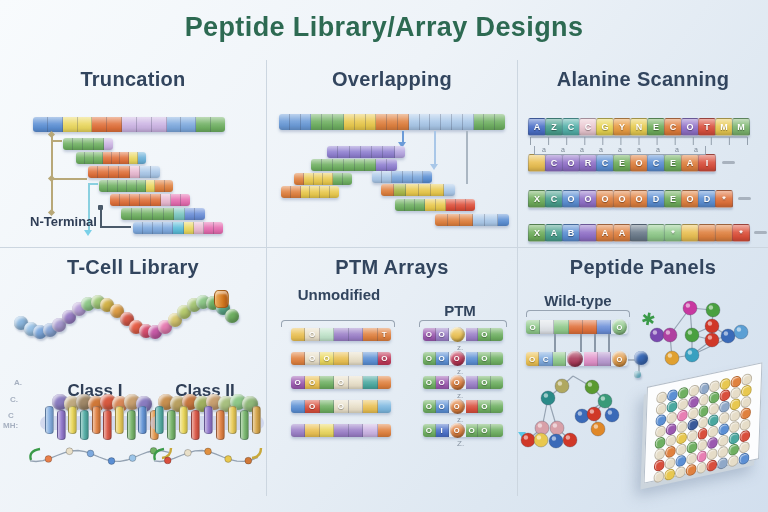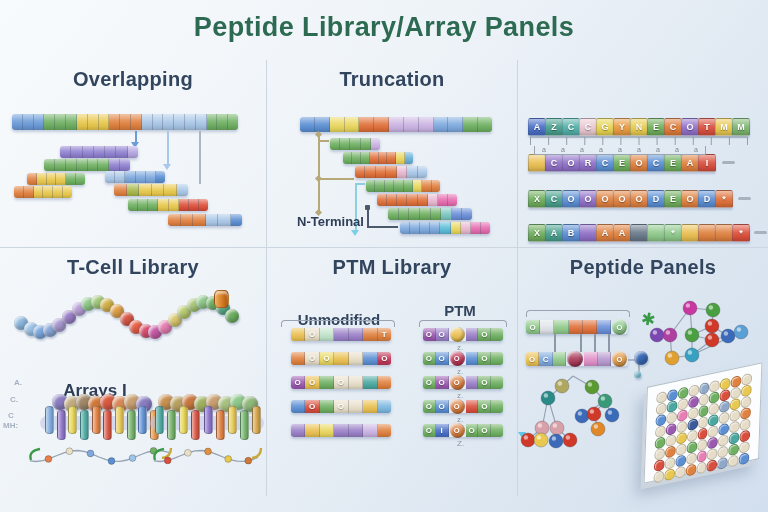--- a/index.html
+++ b/index.html
@@ -37,21 +37,21 @@
   .diamond{position:absolute;width:5px;height:5px;transform:rotate(45deg)}
   .sq{position:absolute;width:5px;height:5px;border-radius:1px}
   .band{position:absolute;background:rgba(188,195,230,.55);border-radius:8px}
   .pill{position:absolute;width:7px;border-radius:4px;border:1px solid rgba(50,60,80,.3);
     background-image:linear-gradient(90deg,rgba(255,255,255,.55),rgba(255,255,255,.1) 50%,rgba(0,0,0,.18))}
   .subhead{position:absolute;font-size:15px;font-weight:bold;color:#32455e;text-align:center}
   .classlabel{position:absolute;font-size:17px;font-weight:bold;color:#2f3e56;text-align:center}
   .bracket{position:absolute;height:6px;border:1px solid #98a4b2;border-bottom:none;border-radius:4px 4px 0 0}
   .nterm{position:absolute;left:30px;top:154px;font-size:13px;font-weight:bold;color:#2f3e56}
   .wildtype{left:8px;top:44px;width:104px}
-  .unmod-head{left:12px;top:63px;width:120px}
+  .unmod-head{left:12px;top:38px;width:120px}
   .ptm-head{left:150px;top:54px;width:86px}
   .cl1{left:38px;top:116px;width:114px}
   .cl2{left:148px;top:116px;width:114px}
   .sidelabels span{position:absolute;font-size:8px;color:#a6b0c0;font-weight:bold}
   .modmarks span{position:absolute;font-size:8px;color:#8a96a4}
   .star{position:absolute;left:123px;top:61px;font-size:17px;color:#3a9a48;transform:rotate(10deg)}
   .cyl{position:absolute;width:13px;height:16px;border-radius:4px/6px;
     background:linear-gradient(90deg,#f0b060,#d07820 60%,#a85410);border:1px solid rgba(120,70,20,.5);
     box-shadow:inset 0 3px 2px rgba(255,255,255,.5)}
   .plate{position:absolute;background:#fcfdfe;border:1px solid #b5bfca;
@@ -60,22 +60,125 @@
     padding:7px 9px;display:flex;flex-direction:column;justify-content:space-between;box-sizing:border-box}
   .dotrow{display:flex;justify-content:space-between}
   .pdot{width:9px;height:9px;border-radius:50%;border:1px solid rgba(0,0,0,.18);
     box-shadow:inset 1px 1px 1px rgba(255,255,255,.6)}
   svg{position:absolute;overflow:visible}
 </style>
 </head>
 <body>
 
 <div class="canvas">
-  <h1 class="main-title">Peptide Library/Array Panels</h1>
+  <h1 class="main-title">Peptide Library/Array Designs</h1>
   <div class="grid">
+
+    <section class="panel">
+      <h2 class="ptitle">Truncation</h2>
+      <div class="bar" style="position: absolute; left: 33px; top: 57px; width: 192px; height: 15px;">
+          <div class="seg" style="background-color: rgb(91, 143, 212);"></div>
+          <div class="seg" style="background-color: rgb(91, 143, 212);"></div>
+          <div class="seg" style="background-color: rgb(234, 215, 94);"></div>
+          <div class="seg" style="background-color: rgb(234, 215, 94);"></div>
+          <div class="seg" style="background-color: rgb(224, 112, 58);"></div>
+          <div class="seg" style="background-color: rgb(224, 112, 58);"></div>
+          <div class="seg" style="background-color: rgb(203, 179, 227);"></div>
+          <div class="seg" style="background-color: rgb(203, 179, 227);"></div>
+          <div class="seg" style="background-color: rgb(203, 179, 227);"></div>
+          <div class="seg" style="background-color: rgb(125, 169, 222);"></div>
+          <div class="seg" style="background-color: rgb(125, 169, 222);"></div>
+          <div class="seg" style="background-color: rgb(111, 176, 98);"></div>
+          <div class="seg" style="background-color: rgb(111, 176, 98);"></div>
+        </div>
+      <div class="fill">
+          <div class="vline" style="left: 51px; top: 74px; width: 1.5px; height: 80px; background: rgb(184, 168, 120);"></div>
+          <div class="vline" style="left: 88px; top: 123px; width: 1.5px; height: 47px; background: rgb(138, 208, 224);"></div>
+          <div class="vline" style="left: 100px; top: 147px; width: 1.5px; height: 19px; background: rgb(74, 90, 106);"></div>
+          <div class="hline" style="left: 51px; top: 80px; width: 11px; height: 1.5px; background: rgb(184, 168, 120);"></div>
+          <div class="hline" style="left: 51px; top: 118px; width: 36px; height: 1.5px; background: rgb(184, 168, 120);"></div>
+          <div class="hline" style="left: 88px; top: 123px; width: 10px; height: 1.5px; background: rgb(138, 208, 224);"></div>
+          <div class="hline" style="left: 100px; top: 166px; width: 31px; height: 1.5px; background: rgb(74, 90, 106);"></div>
+          <div class="diamond" style="left: 49px; top: 72px; background: rgb(184, 168, 120);"></div>
+          <div class="diamond" style="left: 49px; top: 116px; background: rgb(184, 168, 120);"></div>
+          <div class="diamond" style="left: 49px; top: 150px; background: rgb(184, 168, 120);"></div>
+          <div class="tri" style="left: 84px; top: 170px; border-top: 6px solid rgb(122, 208, 232);"></div>
+          <div class="sq" style="left: 98px; top: 145px; background: rgb(74, 90, 106);"></div>
+        </div>
+      <div class="fill">
+          <div class="bar" style="position: absolute; left: 63px; top: 78px; width: 50px; height: 12px;">
+            <div class="seg" style="background-color: rgb(111, 176, 98);"></div>
+            <div class="seg" style="background-color: rgb(111, 176, 98);"></div>
+            <div class="seg" style="background-color: rgb(111, 176, 98);"></div>
+            <div class="seg" style="background-color: rgb(111, 176, 98);"></div>
+            <div class="seg" style="background-color: rgb(203, 179, 227);"></div>
+          </div>
+          <div class="bar" style="position: absolute; left: 76px; top: 92px; width: 70px; height: 12px;">
+            <div class="seg" style="background-color: rgb(111, 176, 98);"></div>
+            <div class="seg" style="background-color: rgb(111, 176, 98);"></div>
+            <div class="seg" style="background-color: rgb(111, 176, 98);"></div>
+            <div class="seg" style="background-color: rgb(224, 112, 58);"></div>
+            <div class="seg" style="background-color: rgb(224, 112, 58);"></div>
+            <div class="seg" style="background-color: rgb(224, 112, 58);"></div>
+            <div class="seg" style="background-color: rgb(234, 215, 94);"></div>
+            <div class="seg" style="background-color: rgb(106, 176, 216);"></div>
+          </div>
+          <div class="bar" style="position: absolute; left: 88px; top: 106px; width: 72px; height: 12px;">
+            <div class="seg" style="background-color: rgb(224, 112, 58);"></div>
+            <div class="seg" style="background-color: rgb(224, 112, 58);"></div>
+            <div class="seg" style="background-color: rgb(224, 112, 58);"></div>
+            <div class="seg" style="background-color: rgb(224, 112, 58);"></div>
+            <div class="seg" style="background-color: rgb(232, 184, 208);"></div>
+            <div class="seg" style="background-color: rgb(169, 199, 232);"></div>
+            <div class="seg" style="background-color: rgb(169, 199, 232);"></div>
+          </div>
+          <div class="bar" style="position: absolute; left: 99px; top: 120px; width: 74px; height: 12px;">
+            <div class="seg" style="background-color: rgb(111, 176, 98);"></div>
+            <div class="seg" style="background-color: rgb(111, 176, 98);"></div>
+            <div class="seg" style="background-color: rgb(111, 176, 98);"></div>
+            <div class="seg" style="background-color: rgb(111, 176, 98);"></div>
+            <div class="seg" style="background-color: rgb(111, 176, 98);"></div>
+            <div class="seg" style="background-color: rgb(234, 215, 94);"></div>
+            <div class="seg" style="background-color: rgb(224, 129, 63);"></div>
+            <div class="seg" style="background-color: rgb(224, 129, 63);"></div>
+          </div>
+          <div class="bar" style="position: absolute; left: 110px; top: 134px; width: 80px; height: 12px;">
+            <div class="seg" style="background-color: rgb(224, 112, 58);"></div>
+            <div class="seg" style="background-color: rgb(224, 112, 58);"></div>
+            <div class="seg" style="background-color: rgb(224, 112, 58);"></div>
+            <div class="seg" style="background-color: rgb(224, 112, 58);"></div>
+            <div class="seg" style="background-color: rgb(224, 112, 58);"></div>
+            <div class="seg" style="background-color: rgb(232, 184, 208);"></div>
+            <div class="seg" style="background-color: rgb(229, 108, 176);"></div>
+            <div class="seg" style="background-color: rgb(229, 108, 176);"></div>
+          </div>
+          <div class="bar" style="position: absolute; left: 121px; top: 148px; width: 84px; height: 12px;">
+            <div class="seg" style="background-color: rgb(111, 176, 98);"></div>
+            <div class="seg" style="background-color: rgb(111, 176, 98);"></div>
+            <div class="seg" style="background-color: rgb(111, 176, 98);"></div>
+            <div class="seg" style="background-color: rgb(111, 176, 98);"></div>
+            <div class="seg" style="background-color: rgb(111, 176, 98);"></div>
+            <div class="seg" style="background-color: rgb(122, 198, 192);"></div>
+            <div class="seg" style="background-color: rgb(107, 143, 216);"></div>
+            <div class="seg" style="background-color: rgb(107, 143, 216);"></div>
+          </div>
+          <div class="bar" style="position: absolute; left: 133px; top: 162px; width: 90px; height: 12px;">
+            <div class="seg" style="background-color: rgb(125, 169, 222);"></div>
+            <div class="seg" style="background-color: rgb(125, 169, 222);"></div>
+            <div class="seg" style="background-color: rgb(125, 169, 222);"></div>
+            <div class="seg" style="background-color: rgb(125, 169, 222);"></div>
+            <div class="seg" style="background-color: rgb(91, 188, 216);"></div>
+            <div class="seg" style="background-color: rgb(234, 215, 94);"></div>
+            <div class="seg" style="background-color: rgb(232, 184, 208);"></div>
+            <div class="seg" style="background-color: rgb(229, 108, 176);"></div>
+            <div class="seg" style="background-color: rgb(229, 108, 176);"></div>
+          </div>
+        </div>
+      <div class="nterm">N-Terminal</div>
+    </section>
 
     <section class="panel">
       <h2 class="ptitle">Overlapping</h2>
       <div class="bar" style="position: absolute; left: 12px; top: 54px; width: 226px; height: 16px;">
           <div class="seg" style="background-color: rgb(107, 155, 216);"></div>
           <div class="seg" style="background-color: rgb(107, 155, 216);"></div>
           <div class="seg" style="background-color: rgb(107, 155, 216);"></div>
           <div class="seg" style="background-color: rgb(111, 176, 98);"></div>
           <div class="seg" style="background-color: rgb(111, 176, 98);"></div>
           <div class="seg" style="background-color: rgb(111, 176, 98);"></div>
@@ -169,123 +272,21 @@
             <div class="seg" style="background-color: rgb(224, 129, 63);"></div>
             <div class="seg" style="background-color: rgb(224, 129, 63);"></div>
             <div class="seg" style="background-color: rgb(169, 199, 232);"></div>
             <div class="seg" style="background-color: rgb(169, 199, 232);"></div>
             <div class="seg" style="background-color: rgb(91, 143, 212);"></div>
           </div>
         </div>
     </section>
 
     <section class="panel">
-      <h2 class="ptitle">Truncation</h2>
-      <div class="bar" style="position: absolute; left: 33px; top: 57px; width: 192px; height: 15px;">
-          <div class="seg" style="background-color: rgb(91, 143, 212);"></div>
-          <div class="seg" style="background-color: rgb(91, 143, 212);"></div>
-          <div class="seg" style="background-color: rgb(234, 215, 94);"></div>
-          <div class="seg" style="background-color: rgb(234, 215, 94);"></div>
-          <div class="seg" style="background-color: rgb(224, 112, 58);"></div>
-          <div class="seg" style="background-color: rgb(224, 112, 58);"></div>
-          <div class="seg" style="background-color: rgb(203, 179, 227);"></div>
-          <div class="seg" style="background-color: rgb(203, 179, 227);"></div>
-          <div class="seg" style="background-color: rgb(203, 179, 227);"></div>
-          <div class="seg" style="background-color: rgb(125, 169, 222);"></div>
-          <div class="seg" style="background-color: rgb(125, 169, 222);"></div>
-          <div class="seg" style="background-color: rgb(111, 176, 98);"></div>
-          <div class="seg" style="background-color: rgb(111, 176, 98);"></div>
-        </div>
-      <div class="fill">
-          <div class="vline" style="left: 51px; top: 74px; width: 1.5px; height: 80px; background: rgb(184, 168, 120);"></div>
-          <div class="vline" style="left: 88px; top: 123px; width: 1.5px; height: 47px; background: rgb(138, 208, 224);"></div>
-          <div class="vline" style="left: 100px; top: 147px; width: 1.5px; height: 19px; background: rgb(74, 90, 106);"></div>
-          <div class="hline" style="left: 51px; top: 80px; width: 11px; height: 1.5px; background: rgb(184, 168, 120);"></div>
-          <div class="hline" style="left: 51px; top: 118px; width: 36px; height: 1.5px; background: rgb(184, 168, 120);"></div>
-          <div class="hline" style="left: 88px; top: 123px; width: 10px; height: 1.5px; background: rgb(138, 208, 224);"></div>
-          <div class="hline" style="left: 100px; top: 166px; width: 31px; height: 1.5px; background: rgb(74, 90, 106);"></div>
-          <div class="diamond" style="left: 49px; top: 72px; background: rgb(184, 168, 120);"></div>
-          <div class="diamond" style="left: 49px; top: 116px; background: rgb(184, 168, 120);"></div>
-          <div class="diamond" style="left: 49px; top: 150px; background: rgb(184, 168, 120);"></div>
-          <div class="tri" style="left: 84px; top: 170px; border-top: 6px solid rgb(122, 208, 232);"></div>
-          <div class="sq" style="left: 98px; top: 145px; background: rgb(74, 90, 106);"></div>
-        </div>
-      <div class="fill">
-          <div class="bar" style="position: absolute; left: 63px; top: 78px; width: 50px; height: 12px;">
-            <div class="seg" style="background-color: rgb(111, 176, 98);"></div>
-            <div class="seg" style="background-color: rgb(111, 176, 98);"></div>
-            <div class="seg" style="background-color: rgb(111, 176, 98);"></div>
-            <div class="seg" style="background-color: rgb(111, 176, 98);"></div>
-            <div class="seg" style="background-color: rgb(203, 179, 227);"></div>
-          </div>
-          <div class="bar" style="position: absolute; left: 76px; top: 92px; width: 70px; height: 12px;">
-            <div class="seg" style="background-color: rgb(111, 176, 98);"></div>
-            <div class="seg" style="background-color: rgb(111, 176, 98);"></div>
-            <div class="seg" style="background-color: rgb(111, 176, 98);"></div>
-            <div class="seg" style="background-color: rgb(224, 112, 58);"></div>
-            <div class="seg" style="background-color: rgb(224, 112, 58);"></div>
-            <div class="seg" style="background-color: rgb(224, 112, 58);"></div>
-            <div class="seg" style="background-color: rgb(234, 215, 94);"></div>
-            <div class="seg" style="background-color: rgb(106, 176, 216);"></div>
-          </div>
-          <div class="bar" style="position: absolute; left: 88px; top: 106px; width: 72px; height: 12px;">
-            <div class="seg" style="background-color: rgb(224, 112, 58);"></div>
-            <div class="seg" style="background-color: rgb(224, 112, 58);"></div>
-            <div class="seg" style="background-color: rgb(224, 112, 58);"></div>
-            <div class="seg" style="background-color: rgb(224, 112, 58);"></div>
-            <div class="seg" style="background-color: rgb(232, 184, 208);"></div>
-            <div class="seg" style="background-color: rgb(169, 199, 232);"></div>
-            <div class="seg" style="background-color: rgb(169, 199, 232);"></div>
-          </div>
-          <div class="bar" style="position: absolute; left: 99px; top: 120px; width: 74px; height: 12px;">
-            <div class="seg" style="background-color: rgb(111, 176, 98);"></div>
-            <div class="seg" style="background-color: rgb(111, 176, 98);"></div>
-            <div class="seg" style="background-color: rgb(111, 176, 98);"></div>
-            <div class="seg" style="background-color: rgb(111, 176, 98);"></div>
-            <div class="seg" style="background-color: rgb(111, 176, 98);"></div>
-            <div class="seg" style="background-color: rgb(234, 215, 94);"></div>
-            <div class="seg" style="background-color: rgb(224, 129, 63);"></div>
-            <div class="seg" style="background-color: rgb(224, 129, 63);"></div>
-          </div>
-          <div class="bar" style="position: absolute; left: 110px; top: 134px; width: 80px; height: 12px;">
-            <div class="seg" style="background-color: rgb(224, 112, 58);"></div>
-            <div class="seg" style="background-color: rgb(224, 112, 58);"></div>
-            <div class="seg" style="background-color: rgb(224, 112, 58);"></div>
-            <div class="seg" style="background-color: rgb(224, 112, 58);"></div>
-            <div class="seg" style="background-color: rgb(224, 112, 58);"></div>
-            <div class="seg" style="background-color: rgb(232, 184, 208);"></div>
-            <div class="seg" style="background-color: rgb(229, 108, 176);"></div>
-            <div class="seg" style="background-color: rgb(229, 108, 176);"></div>
-          </div>
-          <div class="bar" style="position: absolute; left: 121px; top: 148px; width: 84px; height: 12px;">
-            <div class="seg" style="background-color: rgb(111, 176, 98);"></div>
-            <div class="seg" style="background-color: rgb(111, 176, 98);"></div>
-            <div class="seg" style="background-color: rgb(111, 176, 98);"></div>
-            <div class="seg" style="background-color: rgb(111, 176, 98);"></div>
-            <div class="seg" style="background-color: rgb(111, 176, 98);"></div>
-            <div class="seg" style="background-color: rgb(122, 198, 192);"></div>
-            <div class="seg" style="background-color: rgb(107, 143, 216);"></div>
-            <div class="seg" style="background-color: rgb(107, 143, 216);"></div>
-          </div>
-          <div class="bar" style="position: absolute; left: 133px; top: 162px; width: 90px; height: 12px;">
-            <div class="seg" style="background-color: rgb(125, 169, 222);"></div>
-            <div class="seg" style="background-color: rgb(125, 169, 222);"></div>
-            <div class="seg" style="background-color: rgb(125, 169, 222);"></div>
-            <div class="seg" style="background-color: rgb(125, 169, 222);"></div>
-            <div class="seg" style="background-color: rgb(91, 188, 216);"></div>
-            <div class="seg" style="background-color: rgb(234, 215, 94);"></div>
-            <div class="seg" style="background-color: rgb(232, 184, 208);"></div>
-            <div class="seg" style="background-color: rgb(229, 108, 176);"></div>
-            <div class="seg" style="background-color: rgb(229, 108, 176);"></div>
-          </div>
-        </div>
-      <div class="nterm">N-Terminal</div>
-    </section>
-
-    <section class="panel">
+      <h2 class="ptitle">Alanine Scanning</h2>
       <div class="fill">
           <div class="cell" style="left: 10px; top: 58px; background-color: rgb(74, 111, 200);">A</div>
           <div class="cell" style="left: 27px; top: 58px; background-color: rgb(73, 160, 142);">Z</div>
           <div class="cell" style="left: 44px; top: 58px; background-color: rgb(82, 176, 168);">C</div>
           <div class="cell" style="left: 61px; top: 58px; background-color: rgb(234, 199, 208);">C</div>
           <div class="cell" style="left: 78px; top: 58px; background-color: rgb(232, 212, 79);">G</div>
           <div class="cell" style="left: 95px; top: 58px; background-color: rgb(232, 154, 64);">Y</div>
           <div class="cell" style="left: 112px; top: 58px; background-color: rgb(232, 204, 79);">N</div>
           <div class="cell" style="left: 129px; top: 58px; background-color: rgb(111, 174, 92);">E</div>
           <div class="cell" style="left: 146px; top: 58px; background-color: rgb(224, 123, 57);">C</div>
@@ -383,21 +384,22 @@
           <div class="bead" style="left: 215.6px; top: 53.3288px; width: 14px; height: 14px; background-color: rgb(91, 168, 136);"></div>
           <div class="bead" style="left: 225.2px; top: 61.0052px; width: 14px; height: 14px; background-color: rgb(111, 176, 98);"></div>
         </div>
       <div class="cyl" style="position: absolute; left: 214px; top: 42px;"></div>
       <div class="fill sidelabels">
           <span style="left: 14px; top: 130px;">A.</span>
           <span style="left: 10px; top: 147px;">C.</span>
           <span style="left: 8px; top: 163px;">C</span>
           <span style="left: 3px; top: 173px;">MH:</span>
         </div>
-      <h3 class="classlabel cl1">Arrays I</h3>
+      <h3 class="classlabel cl1">Class I</h3>
+      <h3 class="classlabel cl2">Class II</h3>
       <div class="fill">
           <div class="bead" style="left: 52px; top: 146px; width: 16px; height: 16px; background-color: rgb(138, 124, 192);"></div>
           <div class="bead" style="left: 64px; top: 148px; width: 16px; height: 16px; background-color: rgb(192, 170, 128);"></div>
           <div class="bead" style="left: 76px; top: 146px; width: 16px; height: 16px; background-color: rgb(160, 136, 104);"></div>
           <div class="bead" style="left: 88px; top: 148px; width: 16px; height: 16px; background-color: rgb(208, 120, 56);"></div>
           <div class="bead" style="left: 100px; top: 146px; width: 16px; height: 16px; background-color: rgb(216, 90, 64);"></div>
           <div class="bead" style="left: 112px; top: 148px; width: 16px; height: 16px; background-color: rgb(216, 136, 88);"></div>
           <div class="bead" style="left: 124px; top: 146px; width: 16px; height: 16px; background-color: rgb(200, 160, 112);"></div>
           <div class="bead" style="left: 136px; top: 148px; width: 16px; height: 16px; background-color: rgb(138, 124, 192);"></div>
         </div>
@@ -457,21 +459,21 @@
             <circle cx="15.680000000000001" cy="16.42672764919625" r="3.4" fill="#d94f3d" stroke="rgba(0,0,0,.28)" stroke-width="0.8"></circle>
             <circle cx="35.84" cy="8.825243955158825" r="3.4" fill="#e8dfc8" stroke="rgba(0,0,0,.28)" stroke-width="0.8"></circle>
             <circle cx="56" cy="7.446118562769153" r="3.4" fill="#e09040" stroke="rgba(0,0,0,.28)" stroke-width="0.8"></circle>
             <circle cx="76.16000000000001" cy="14.992366196038386" r="3.4" fill="#e8c84f" stroke="rgba(0,0,0,.28)" stroke-width="0.8"></circle>
             <circle cx="96.32000000000001" cy="16.67373023557591" r="3.4" fill="#d07838" stroke="rgba(0,0,0,.28)" stroke-width="0.8"></circle>
           </svg>
         </div>
     </section>
 
     <section class="panel">
-      <h2 class="ptitle">PTM Library</h2>
+      <h2 class="ptitle">PTM Arrays</h2>
       <div class="subhead unmod-head">Unmodified</div>
       <div class="subhead ptm-head">PTM</div>
       <div class="bracket" style="left:14px;top:72px;width:112px"></div>
       <div class="bracket" style="left:152px;top:72px;width:86px"></div>
       <div class="fill">
           <div class="bar" style="position: absolute; left: 24px; top: 80px; width: 100px; height: 13px;">
             <div class="seg" style="background-color: rgb(234, 192, 82);"></div>
             <div class="seg" style="background-color: rgb(232, 223, 200);">O</div>
             <div class="seg" style="background-color: rgb(191, 227, 201);"></div>
             <div class="seg" style="background-color: rgb(155, 128, 200);"></div>
@@ -562,20 +564,21 @@
           <span style="left: 190px; top: 95px;">z.</span>
           <span style="left: 190px; top: 119px;">z.</span>
           <span style="left: 190px; top: 143px;">z.</span>
           <span style="left: 190px; top: 167px;">z.</span>
           <span style="left: 190px; top: 191px;">Z.</span>
         </div>
     </section>
 
     <section class="panel">
       <h2 class="ptitle">Peptide Panels</h2>
+      <div class="subhead wildtype">Wild-type</div>
       <div class="bracket" style="left:8px;top:62px;width:102px"></div>
       <div class="bar" style="position: absolute; left: 8px; top: 72px; width: 102px; height: 14px;">
           <div class="seg" style="background-color: rgb(143, 201, 138);">O</div>
           <div class="seg" style="background-color: rgb(223, 227, 232);"></div>
           <div class="seg" style="background-color: rgb(143, 201, 138);"></div>
           <div class="seg" style="background-color: rgb(224, 112, 58);"></div>
           <div class="seg" style="background-color: rgb(224, 112, 58);"></div>
           <div class="seg" style="background-color: rgb(107, 143, 216);"></div>
           <div class="seg circle" style="background-color: rgb(143, 201, 138); width: 15px; font-size: 7.5px;">O</div>
         </div>

